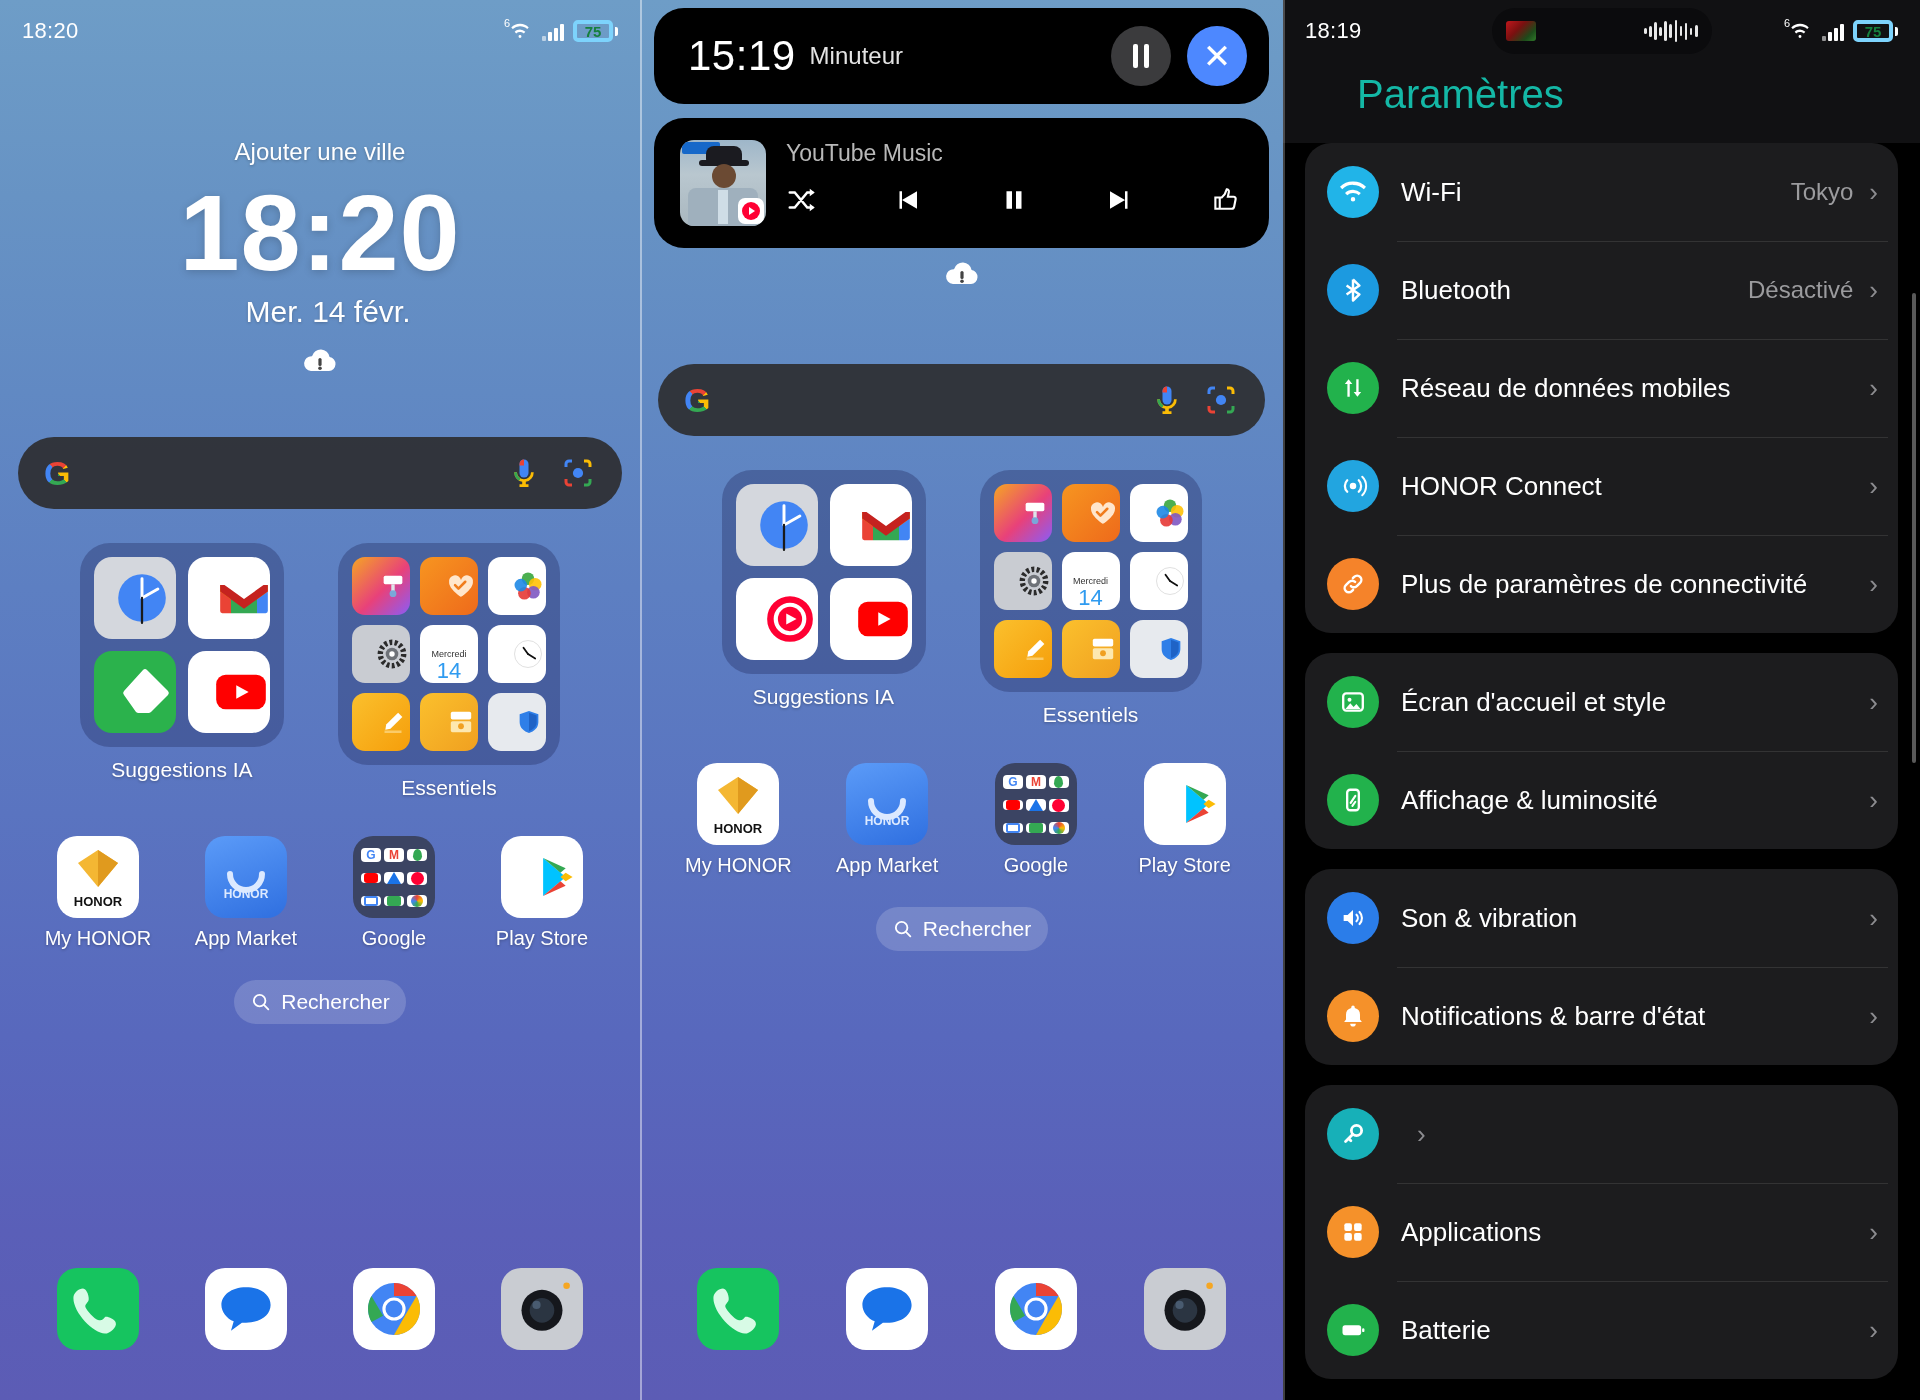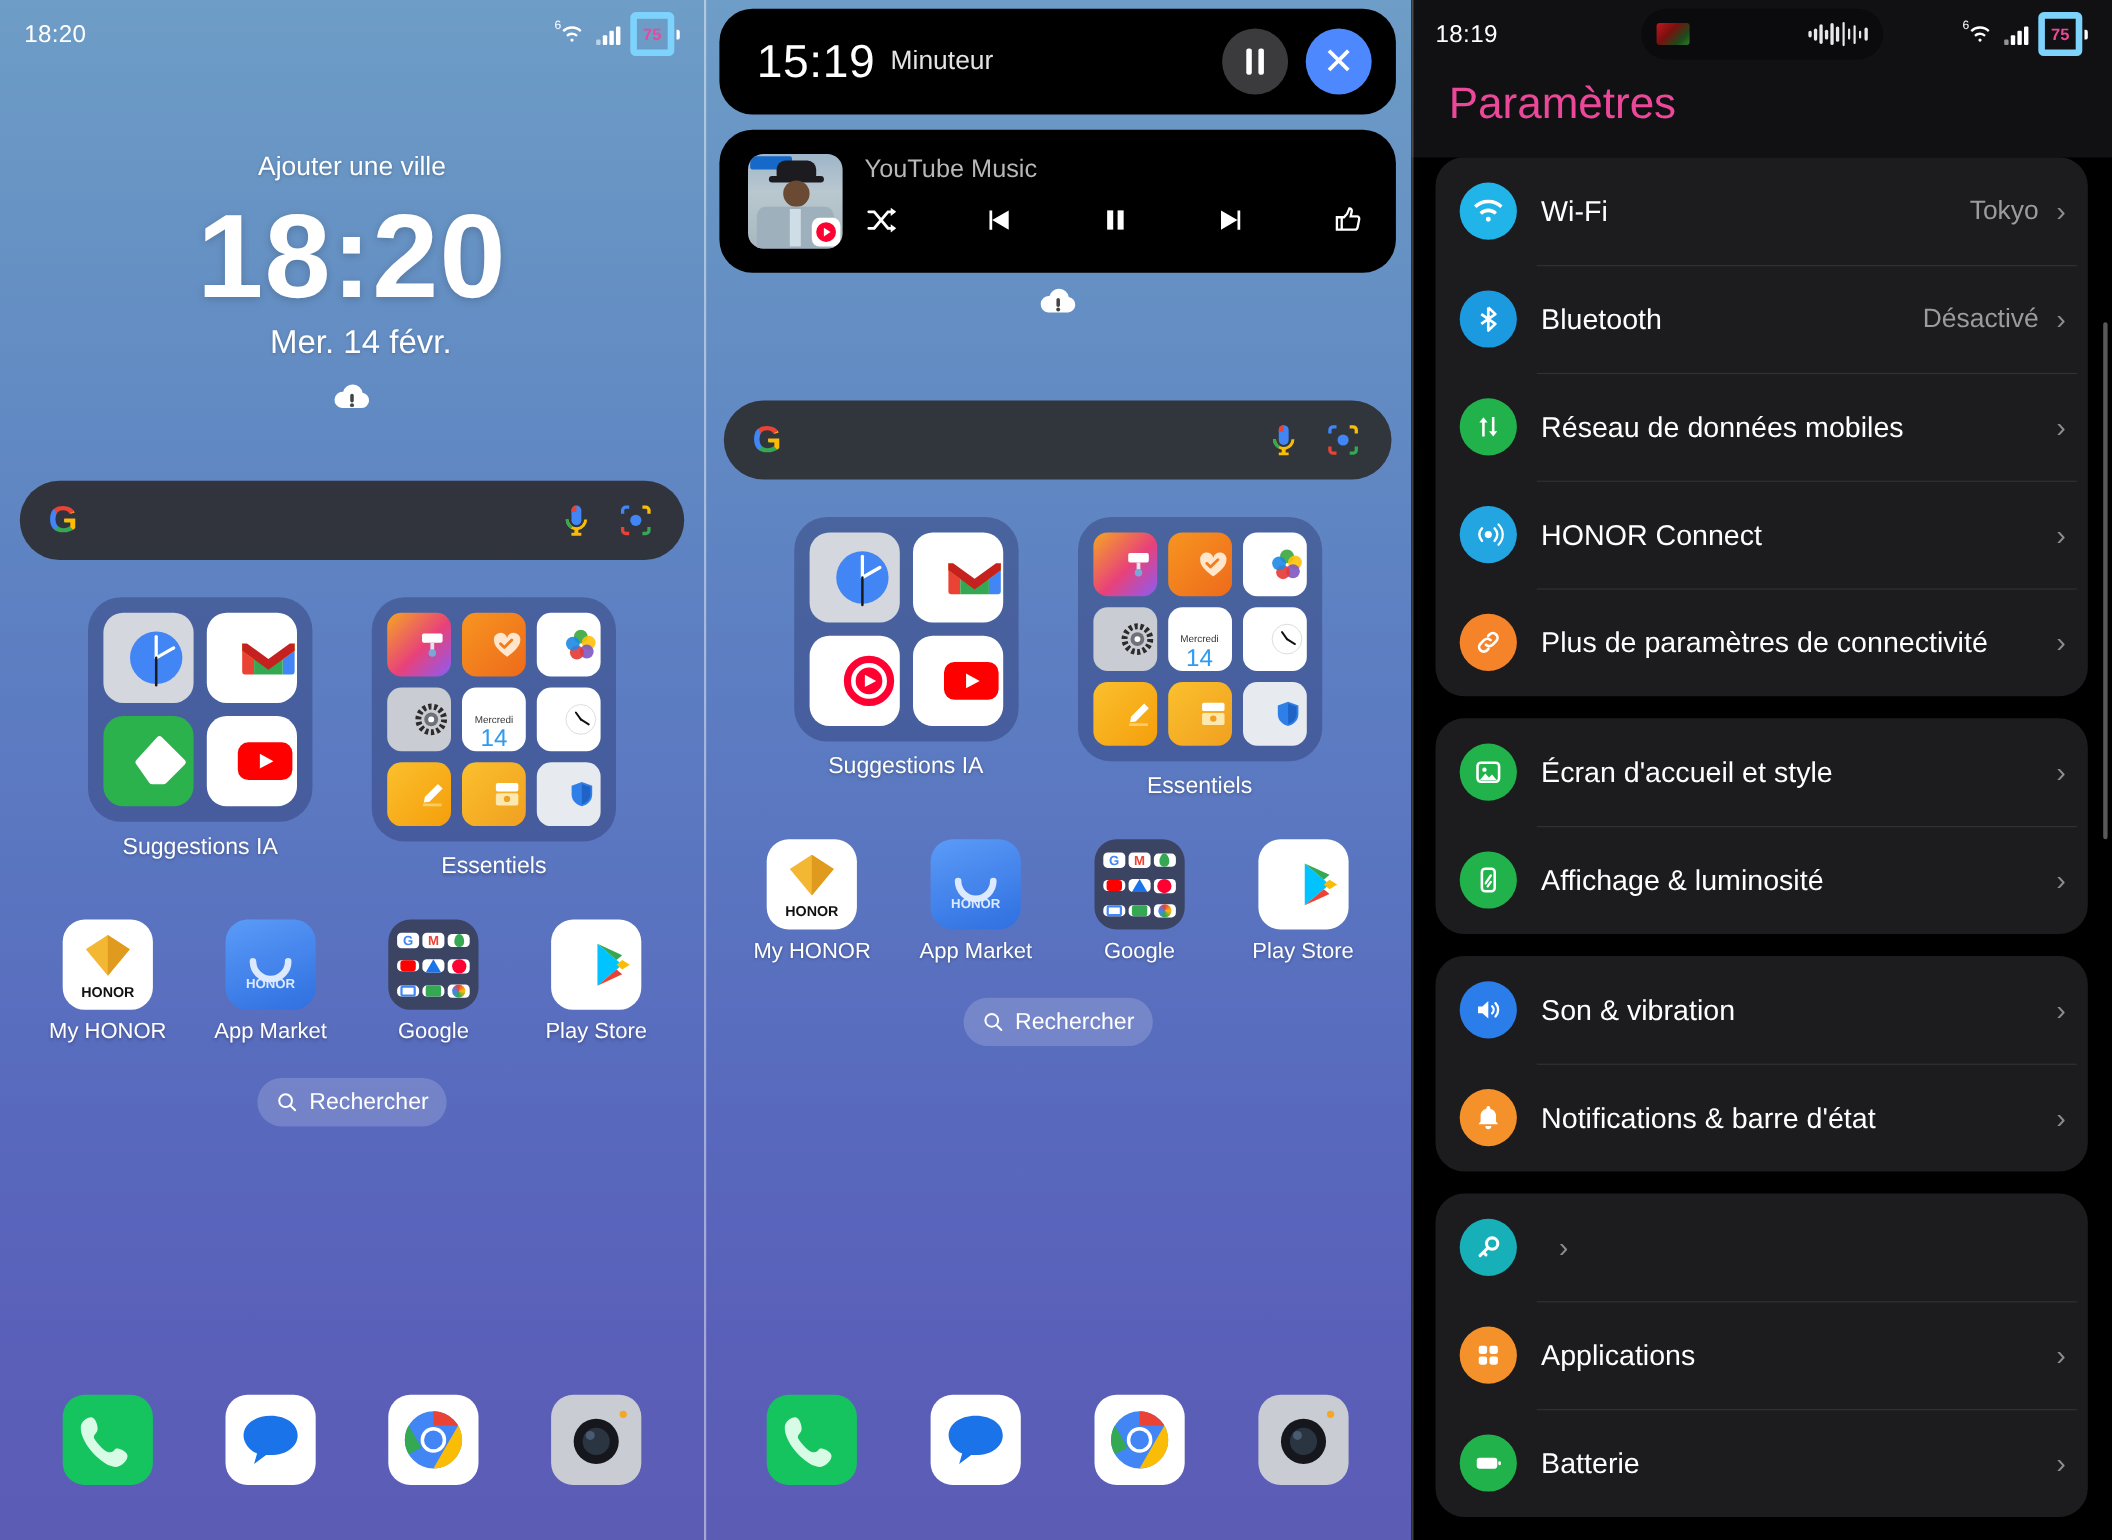--- a/index.html
+++ b/index.html
@@ -32,22 +32,22 @@
   .sb-right { display: flex; align-items: center; gap: 9px; }
   .wifi-wrap { position: relative; width: 26px; height: 22px; }
   .wifi-6 { position: absolute; left: -3px; top: -3px; font-size: 11px; color: #fff; }
   .sig { display: flex; align-items: flex-end; gap: 2px; height: 19px; }
   .sig i { width: 4px; background: #fff; border-radius: 1px; display: block; }
   .sig i:nth-child(1) { height: 5px; opacity:.55; }
   .sig i:nth-child(2) { height: 9px; }
   .sig i:nth-child(3) { height: 13px; }
   .sig i:nth-child(4) { height: 17px; }
   .batt { display: flex; align-items: center; }
-  .batt-body { border: 6px solid #7dd3fc; border-radius: 5px; width: 40px; height: 40px;
-               color: #ec4899; font-size: 15px; display: flex; align-items: center;
+  .batt-body { border: 4px solid #7dd3fc; border-radius: 5px; width: 40px; height: 22px;
+               color: #15803d; font-size: 15px; display: flex; align-items: center;
                justify-content: center; font-weight: 600; }
   .batt-cap { width: 3px; height: 9px; background: #fff; border-radius: 0 2px 2px 0; margin-left: 2px;}
 
   
   .capsule { position: absolute; left: 50%; transform: translateX(-50%); top: 8px;
              height: 46px; border-radius: 23px; background: #0b0b0d;
              display: flex; align-items: center; z-index: 25; }
   .capsule.p1 { width: 240px; padding: 0 14px; justify-content: space-between;
                 box-shadow: 0 -4px 0 rgba(255,255,255,.18); }
   .capsule.p3 { width: 220px; padding: 0 14px; justify-content: space-between; }
@@ -158,21 +158,21 @@
                  display: flex; align-items: center; justify-content: center; gap: 9px; z-index: 10;}
   .search-pill span { color: #fff; font-size: 21px; }
 
   
   .dock { position: absolute; bottom: 50px; left: 0; right: 0;
           display: flex; justify-content: space-around; padding: 0 24px; z-index: 10; }
   .dock .ic { width: 82px; height: 82px; border-radius: 20px; position: relative; }
 
   
   .settings-head { padding: 10px 0 26px 34px; background: #111113; }
-  .settings-title { color: #ec4899; font-size: 40px; }
+  .settings-title { color: #14b8a6; font-size: 40px; margin-left: 40px; }
   .settings-list { padding: 0 22px 0 22px; overflow: hidden; height: 1240px; position: relative; }
   .group { background: #1c1c1e; border-radius: 26px; margin-bottom: 20px; padding: 0 4px; }
   .srow { display: flex; align-items: center; min-height: 98px; padding: 0 16px 0 18px;
           position: relative; }
   .srow + .srow::before { content: ''; position: absolute; left: 88px; right: 6px; top: 0;
                           height: 1px; background: rgba(255,255,255,.10); }
   .sicon { width: 52px; height: 52px; border-radius: 50%; flex: none;
            display: flex; align-items: center; justify-content: center; margin-right: 22px; }
   .slabel { color: #fff; font-size: 26px; line-height: 1.26; flex: 1; padding-right: 10px; }
   .svalue { color: #9b9b9e; font-size: 24px; margin-right: 16px; white-space: nowrap; }

